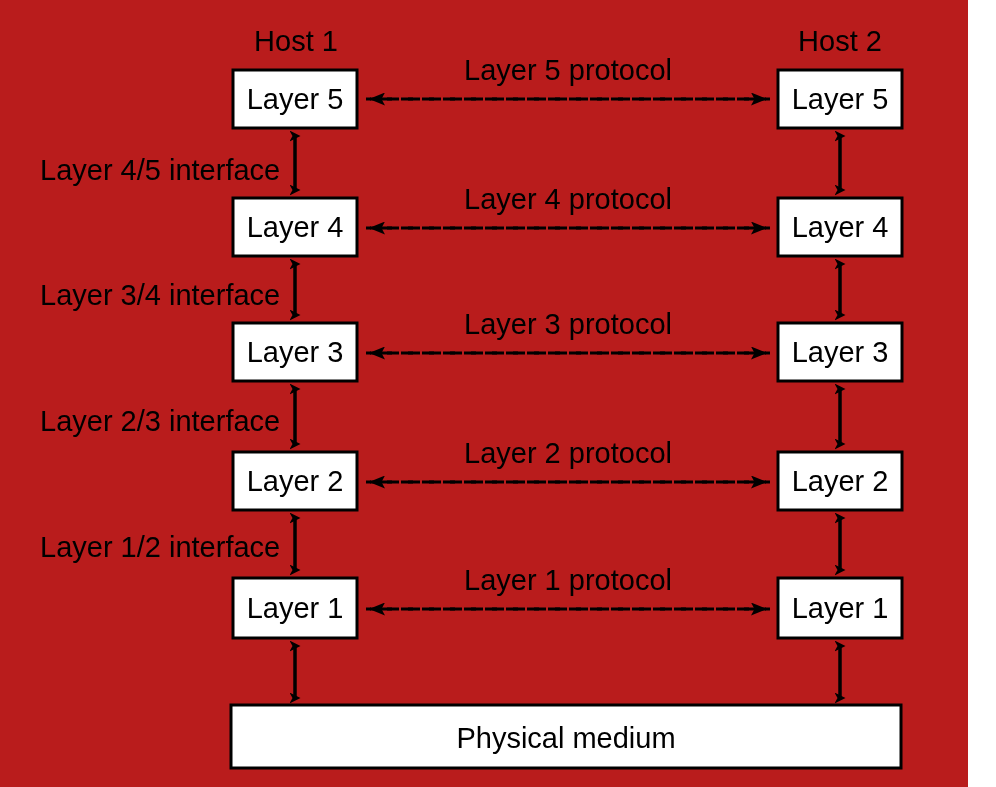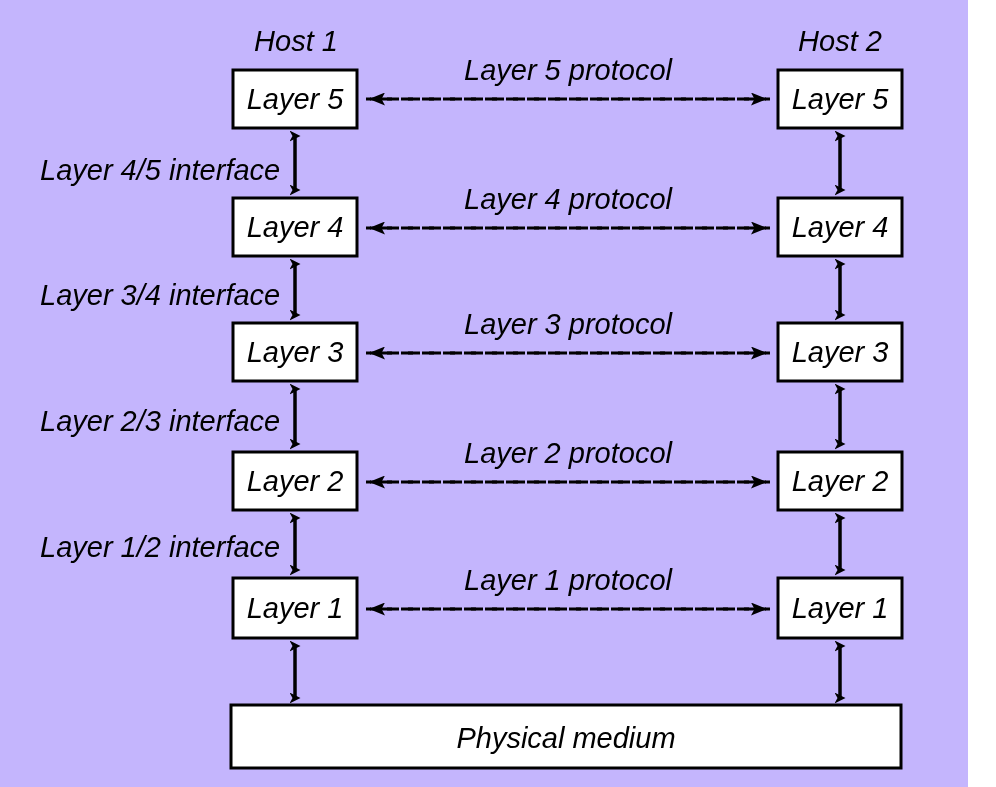--- a/index.html
+++ b/index.html
@@ -8,23 +8,22 @@
     background: #ffffff;
   }
   body {
     font-family: "Liberation Sans", sans-serif;
     color: #000000;
   }
   #canvas {
     position: relative;
     width: 968px;
     height: 787px;
-    background: #c4b5fd;
+    background: #b91c1c;
     overflow: hidden;
-    font-style: italic;
   }
   #diagram-svg {
     position: absolute;
     left: 0;
     top: 0;
     width: 996px;
     height: 787px;
   }
   .node-text {
     font-family: "Liberation Sans", sans-serif;

